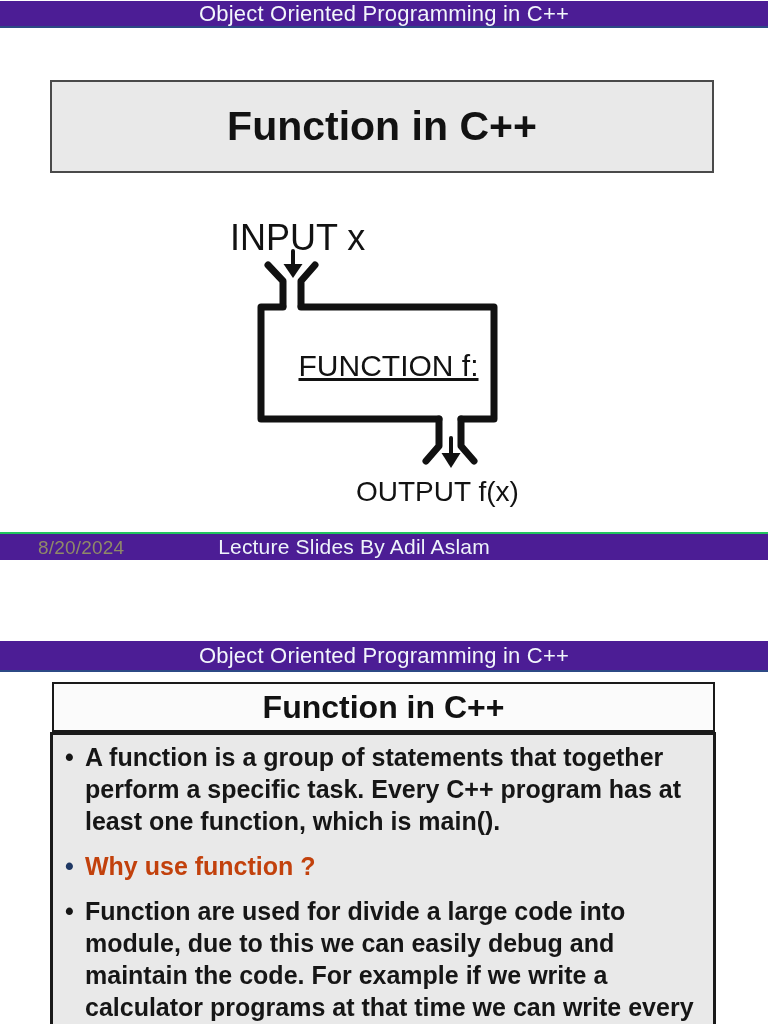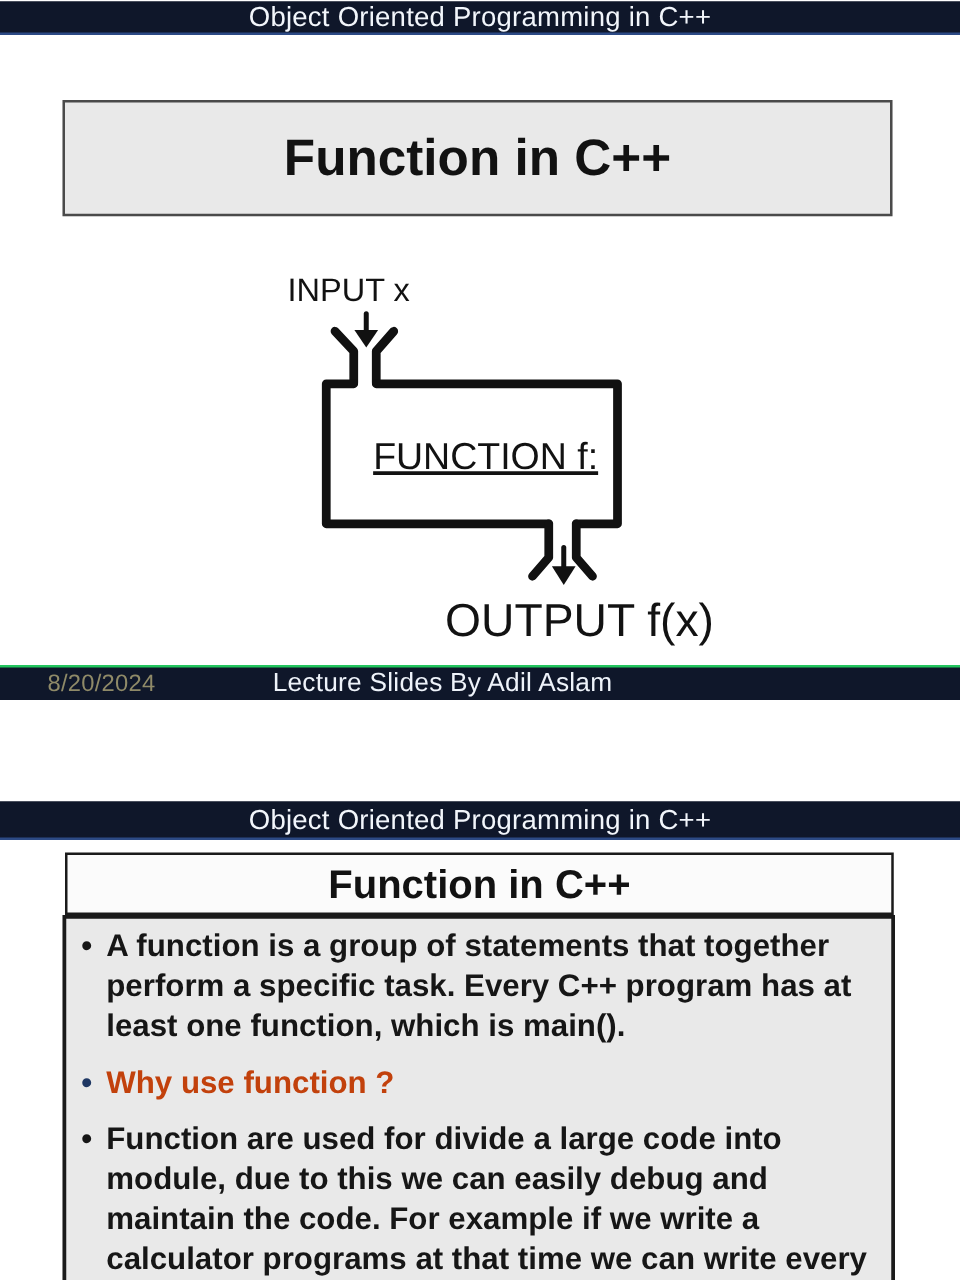--- a/index.html
+++ b/index.html
@@ -4,21 +4,21 @@
 <style>
   html,body{margin:0;padding:0;}
   body{
     width:768px;height:1024px;position:relative;overflow:hidden;
     background:#ffffff;
     font-family:"Liberation Sans", sans-serif;
   }
   .abs{position:absolute;}
   
   .bluebar{
-    left:0;width:768px;background:#0f172a;color:#f2f6fb;
+    left:0;width:768px;background:#4c1d95;color:#f2f6fb;
     display:flex;align-items:center;justify-content:center;
     font-size:22px;letter-spacing:.2px;
   }
   #hdr1{top:1px;height:25px;border-bottom:2px solid #2c4a85;}
   #hdr2{top:641px;height:29px;border-bottom:2px solid #2c4a85;}
   #ftr1{top:532px;height:26px;border-top:2px solid #22c55e;}
   #ftr1 .credit{
     width:100%;text-align:center;font-size:21px;color:#eef3fa;
     padding-right:60px;box-sizing:border-box;
   }
@@ -28,23 +28,23 @@
   
   #titlebox1{
     left:50px;top:80px;width:664px;height:93px;box-sizing:border-box;
     background:#e9e9e9;border:2px solid #4a4a4a;
     display:flex;align-items:center;justify-content:center;
   }
   #titlebox1 .t{font-size:41px;font-weight:bold;color:#121212;}
   
   #diagram-svg{left:0;top:210px;}
   .dlabel{color:#121212;white-space:nowrap;}
-  #lbl-input{left:230px;top:217px;font-size:26px;}
+  #lbl-input{left:230px;top:217px;font-size:36px;}
   #lbl-function{left:261px;top:349px;width:233px;text-align:center;font-size:30px;transform:translateX(11px);text-decoration:underline;}
-  #lbl-output{left:356px;top:476px;font-size:37px;}
+  #lbl-output{left:356px;top:476px;font-size:28px;}
   
   #titlebox2{
     left:52px;top:682px;width:663px;height:50px;box-sizing:border-box;
     background:#fbfbfb;border:2px solid #1a1a1a;
     display:flex;align-items:center;justify-content:center;
   }
   #titlebox2 .t{font-size:32px;font-weight:bold;color:#121212;}
   #bodybox{
     left:50px;top:732px;width:666px;height:310px;box-sizing:border-box;
     background:#e9e9e9;border:3px solid #1a1a1a;

